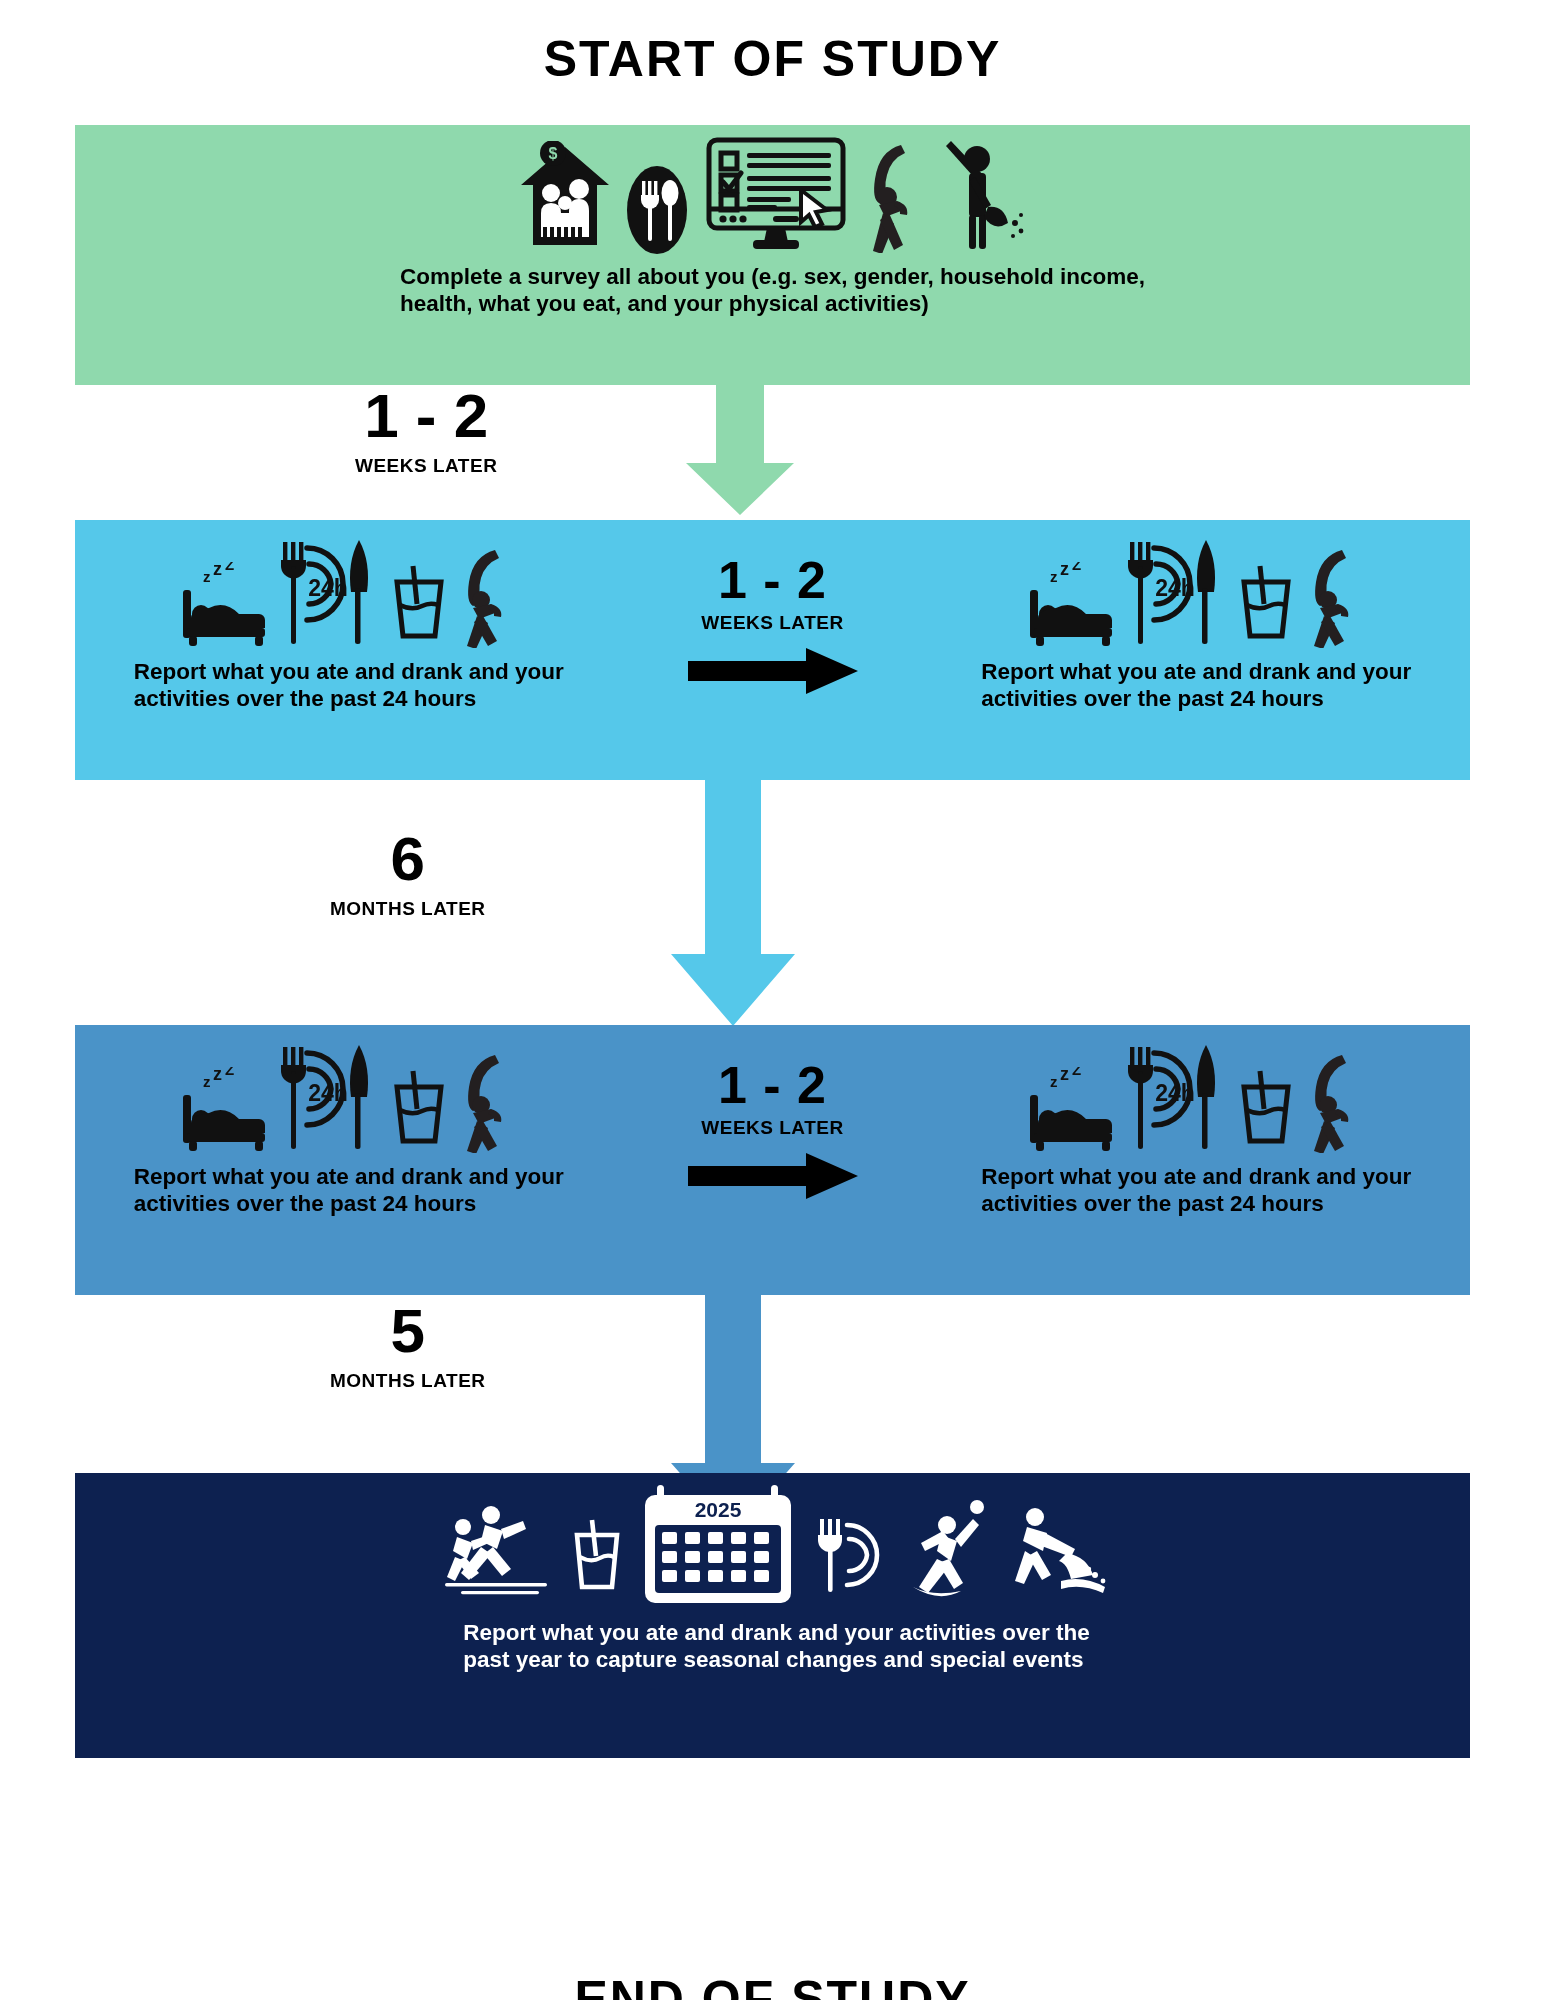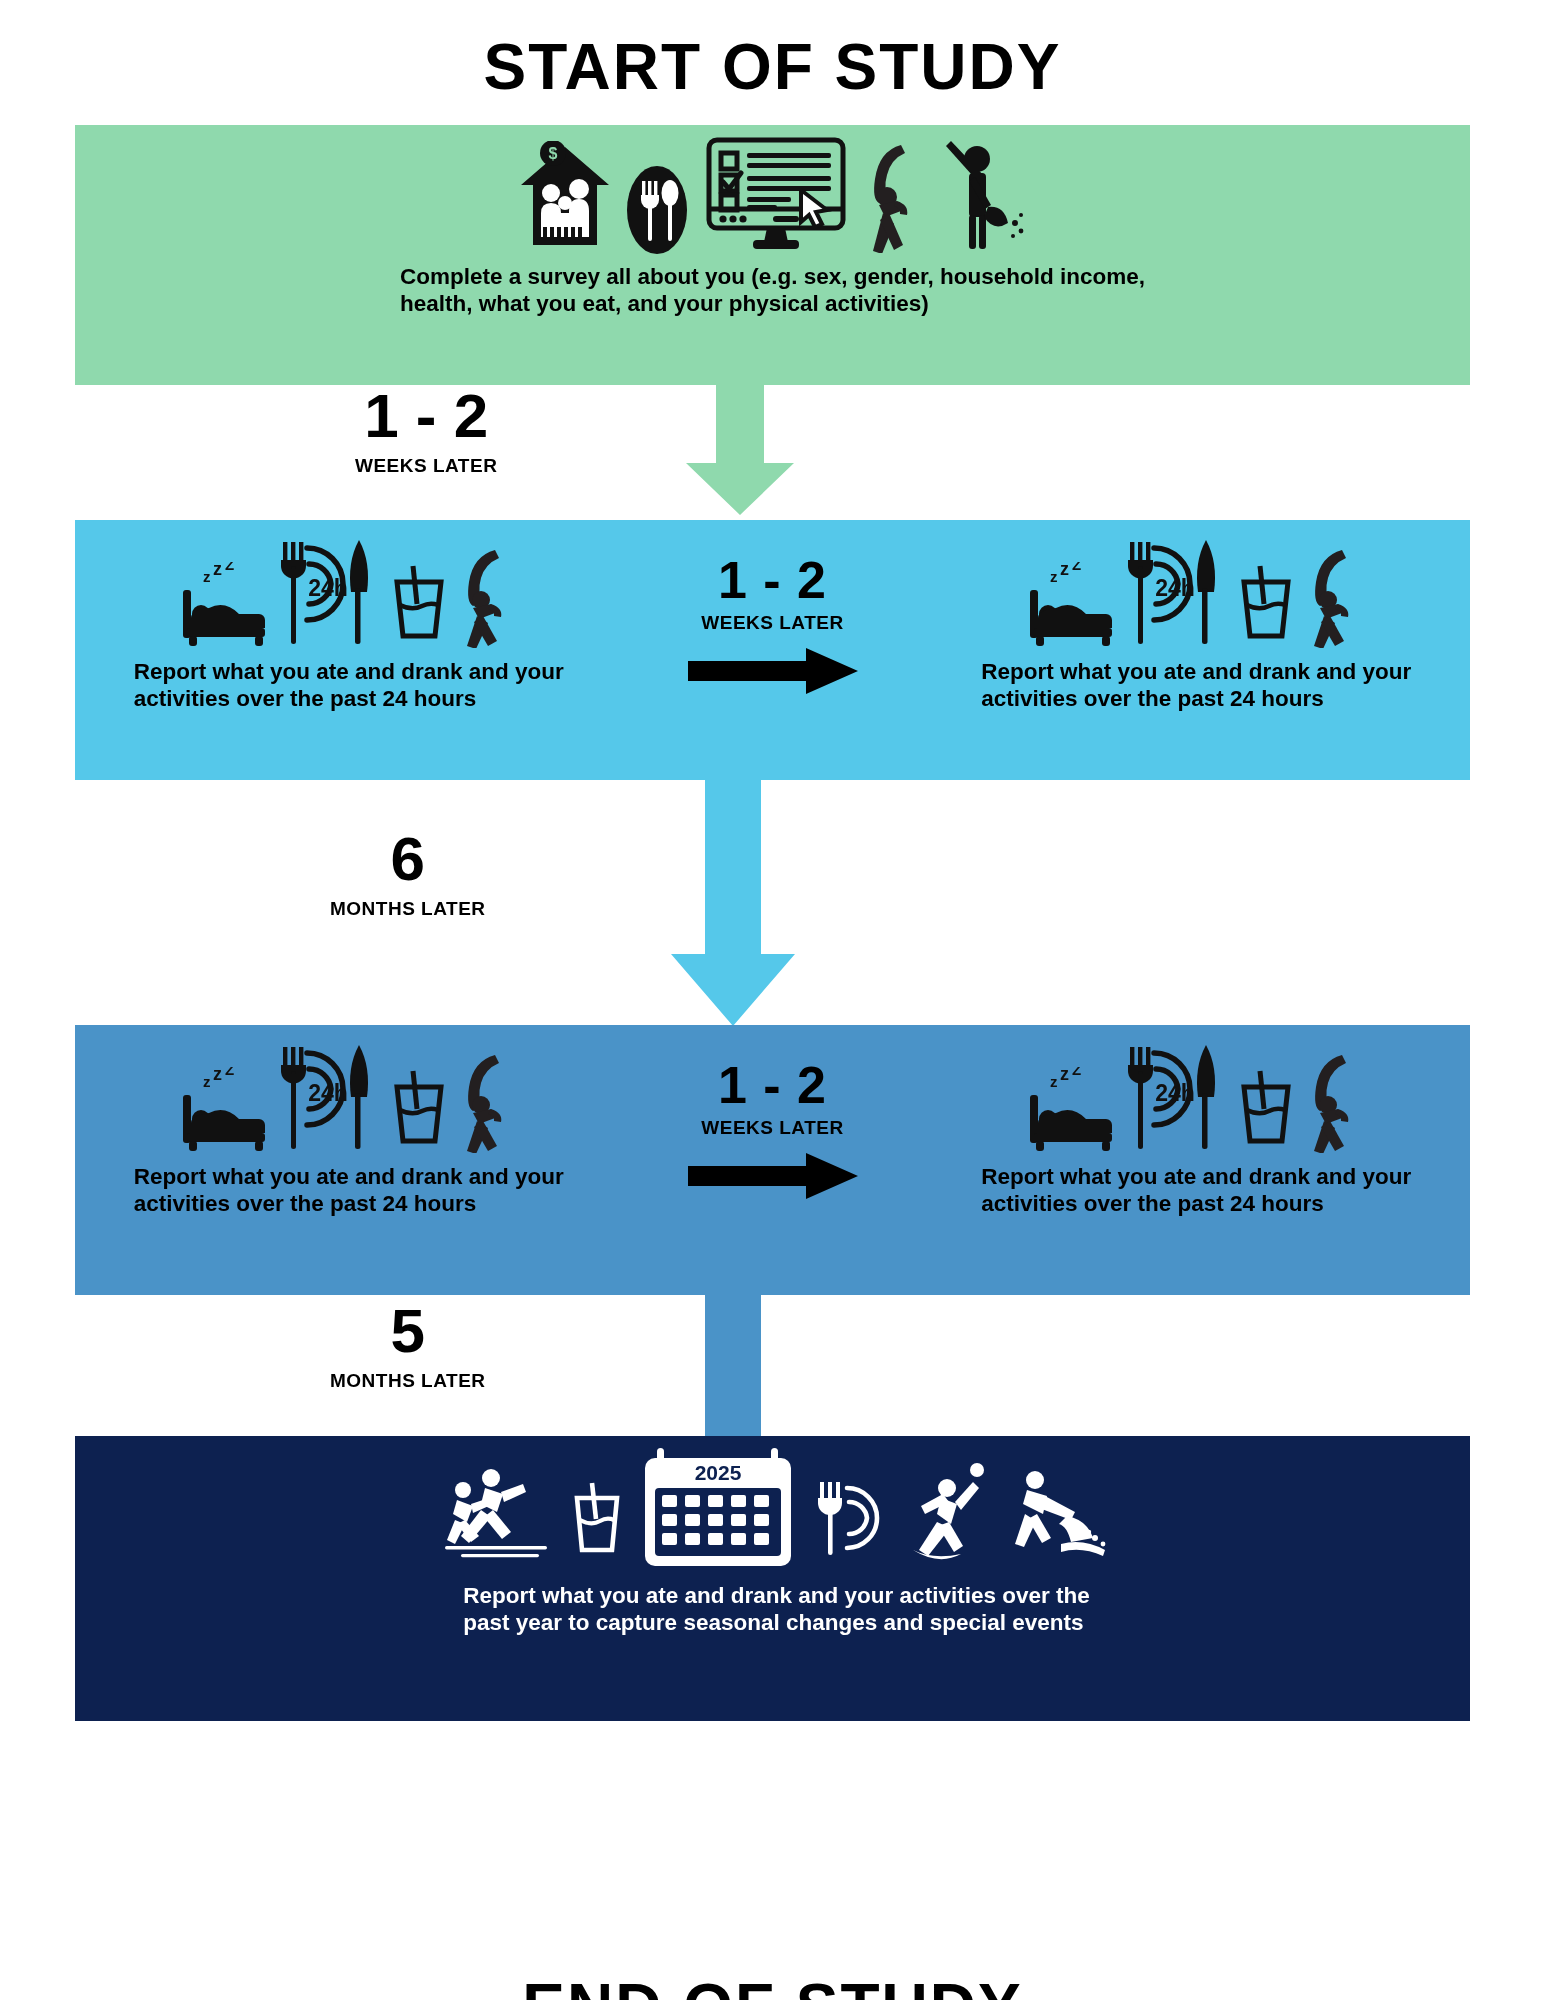--- a/index.html
+++ b/index.html
@@ -7,21 +7,21 @@
     width: 1545px; height: 2000px;
     background: #ffffff;
     font-family: "Liberation Sans", sans-serif;
     overflow: hidden;
   }
   .page { position: relative; width: 1545px; height: 2000px; background:#fff; }
 
   
   .study-heading {
     position: absolute; left: 0; width: 1545px; text-align: center;
-    font-weight: 700; font-size: 64px; letter-spacing: 2px; color: #000;
+    font-weight: 700; font-size: 50px; letter-spacing: 2px; color: #000;
     font-family: "Liberation Sans", sans-serif;
   }
   #start-of-study { top: 30px; }
   #end-of-study  { top: 1970px; }
 
   
   .panel {
     position: absolute; left: 75px; width: 1395px;
     display: flex; align-items: stretch;
   }
@@ -36,21 +36,21 @@
   .panel-caption {
     text-align: left; font-weight: 700; font-size: 22.5px;
     line-height: 1.22; color: #000; margin-top: 6px;
     white-space: pre-line;
   }
   .panel-caption.light { color: #ffffff; }
 
   #panel-survey  { top: 125px; height: 260px; background: #8fd9ad; }
   #panel-24h-1   { top: 520px; height: 260px; background: #55c8ea; }
   #panel-24h-2   { top: 1025px; height: 270px; background: #4a93c8; }
-  #panel-annual  { top: 1436px; height: 285px; background: #0d2150; padding-left: 8px; }
+  #panel-annual  { top: 1473px; height: 285px; background: #0d2150; padding-left: 8px; }
 
   
   .mid-col {
     flex: 0 0 300px; display: flex; flex-direction: column;
     align-items: center; justify-content: flex-start; padding-top: 34px;
   }
   .gap-number {
     font-weight: 700; font-size: 52px; line-height: 1; color: #000;
     letter-spacing: 1px;
   }

